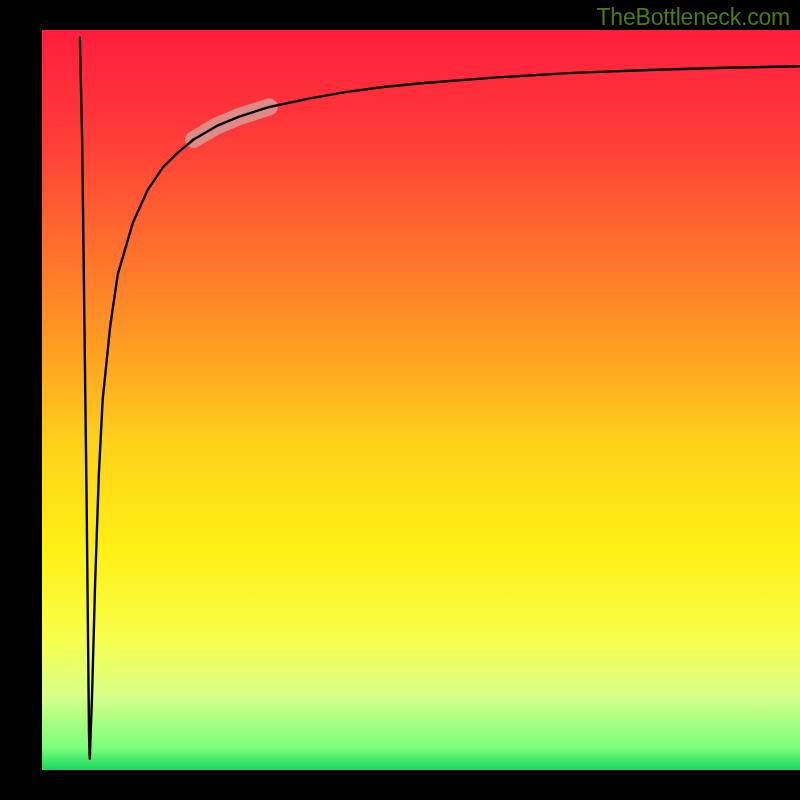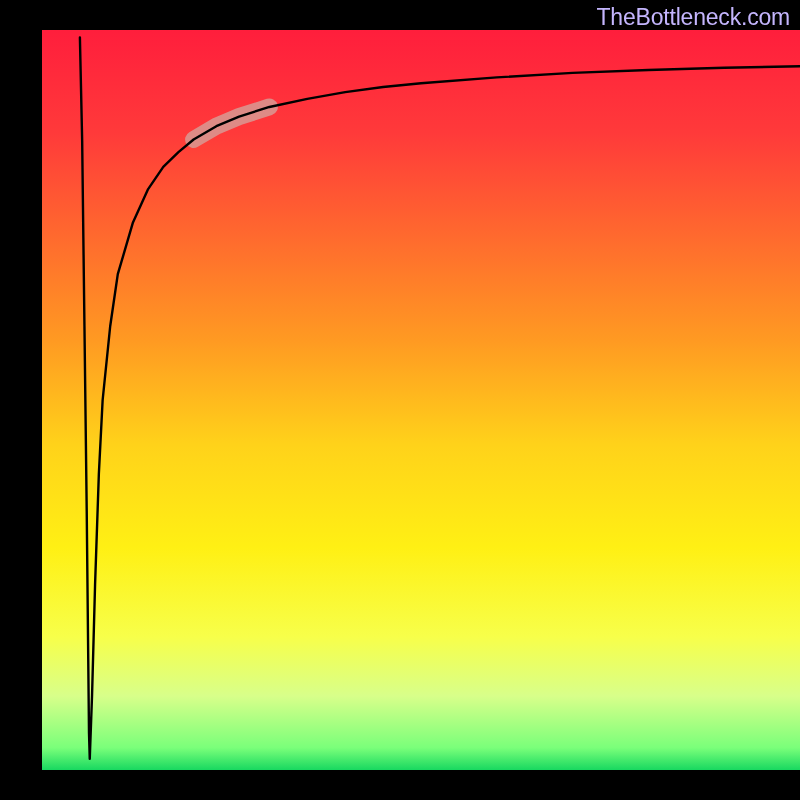--- a/index.html
+++ b/index.html
@@ -13,21 +13,21 @@
   }
   .chart-container {
     position: relative;
     width: 800px;
     height: 800px;
   }
   .watermark {
     position: absolute;
     top: 4px;
     right: 10px;
-    color: #c4b5fd;
+    color: #4d7c0f;
     font-size: 23px;
     font-weight: 400;
     letter-spacing: -0.2px;
     z-index: 10;
   }
   svg {
     position: absolute;
     top: 0;
     left: 0;
   }

